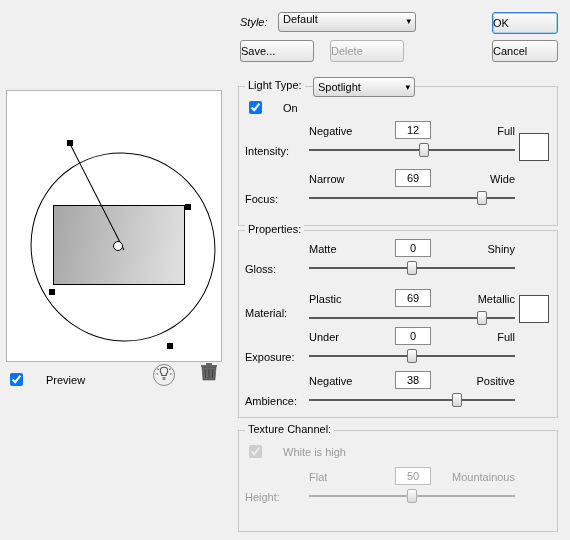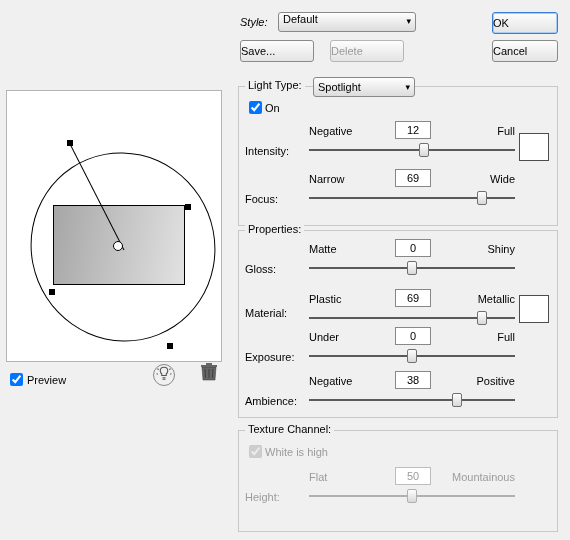--- a/index.html
+++ b/index.html
@@ -51,21 +51,21 @@
   .row-label { position:absolute; font-size:11px;}
   
   .dropdown {
     height:20px; background:linear-gradient(#fefefe,#dcdcdc);
     border:1px solid #888; border-radius:3px; font-size:11px;
     padding:0 4px; position:absolute;
     display:flex; align-items:center; justify-content:space-between;
   }
   .dropdown::after { content:"▾"; font-size:9px; margin-left:4px;}
   
-  .cb { position:absolute; display:flex; align-items:center; gap:3px;}
+  .cb { position:absolute; display:flex; align-items:center; gap:21px;}
   .cb input { width:13px; height:13px; margin:0;}
   
   .slider-wrap { position:absolute; }
   .slider-track {
     height:2px; background:#5a5a5a; position:relative; margin-top:10px;
   }
   .slider-thumb {
     position:absolute; top:-6px; width:10px; height:14px;
     background:linear-gradient(#fefefe,#d8d8d8);
     border:1px solid #707070; border-radius:2px;
@@ -102,21 +102,21 @@
     border:1px solid #000; border-radius:50%;
     transform: rotate(-22deg);
   }
   .handle { position:absolute; width:6px; height:6px; background:#000;}
   .center-dot {
     position:absolute; width:10px; height:10px; border:1px solid #000;
     border-radius:50%; background:#fff;
   }
   .light-line { position:absolute; background:#000;}
 
-  .preview-cb { position:absolute; left:6px; top:370px; display:flex; align-items:center; gap:1px;}
+  .preview-cb { position:absolute; left:6px; top:370px; display:flex; align-items:center; gap:20px;}
   .bulb-icon { position:absolute; left:153px; top:364px; width:22px; height:22px;
     border:1px solid #888; border-radius:50%; font-size:14px; text-align:center; line-height:20px;}
   .trash-icon { position:absolute; left:200px; top:362px; font-size:16px;}
   
   .disabled { color:#9c9c9c; }
 </style>
 </head>
 <body>
 
 <div class="top-row">

